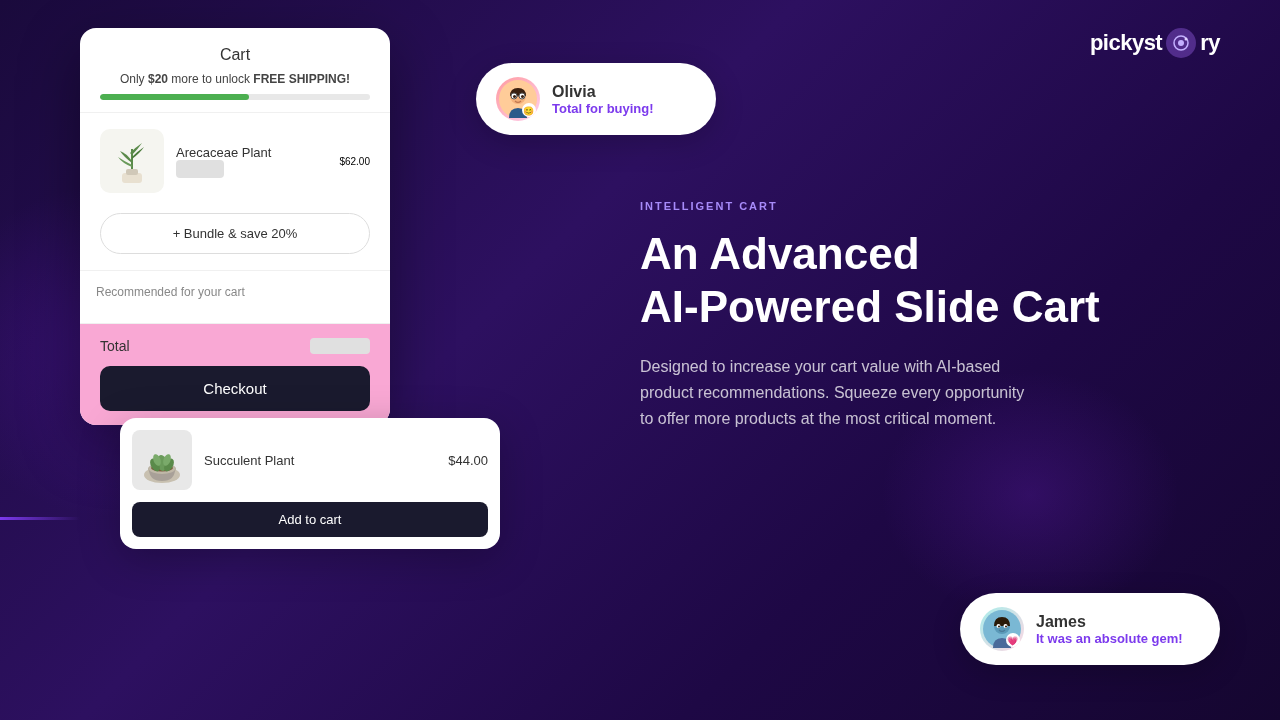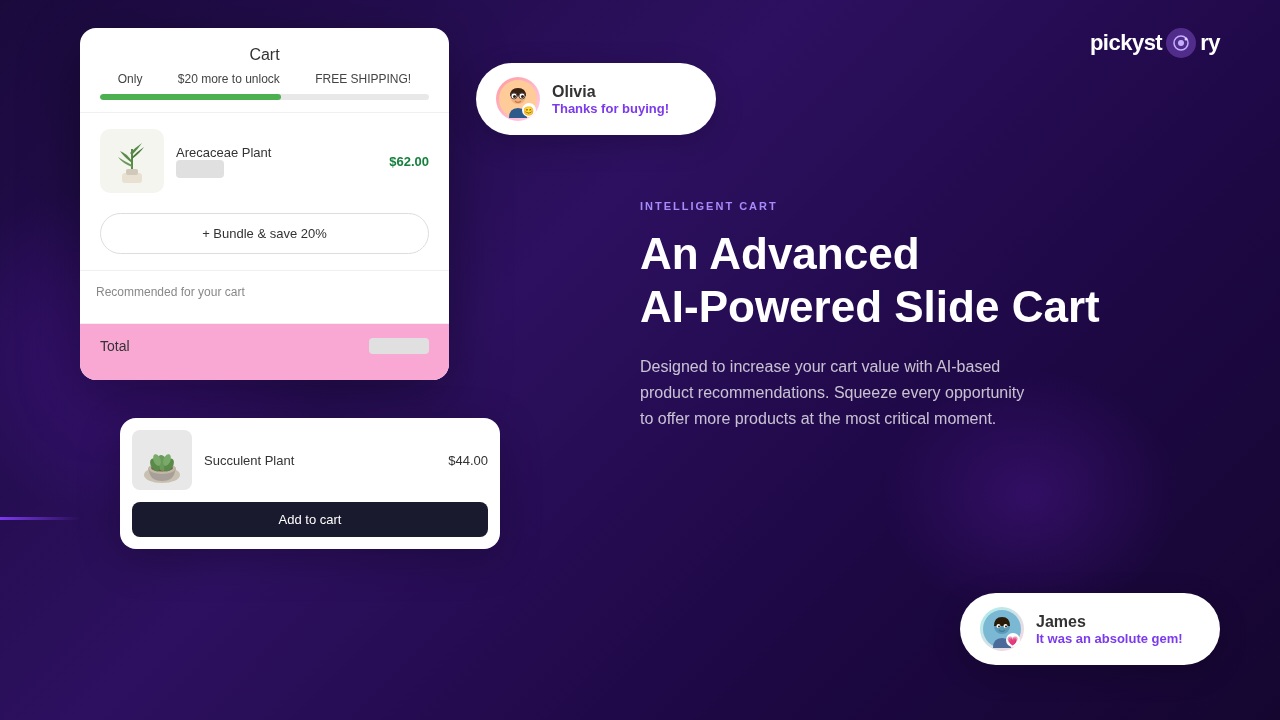--- a/index.html
+++ b/index.html
@@ -23,21 +23,21 @@
       height: 300px;
       background: radial-gradient(ellipse, rgba(80, 20, 150, 0.4) 0%, transparent 70%);
       pointer-events: none;
     }
 
     
     .cart-panel {
       position: absolute;
       left: 80px;
       top: 28px;
-      width: 369px;
+      width: 310px;
       background: #fff;
       border-radius: 16px;
       box-shadow: 0 20px 60px rgba(0,0,0,0.4);
       overflow: hidden;
     }
 
     .cart-header {
       text-align: center;
       padding: 18px 20px 12px;
       border-bottom: 1px solid #f0f0f0;
@@ -50,22 +50,21 @@
       margin-bottom: 8px;
     }
 
     .shipping-text {
       font-size: 12px;
       color: #444;
       margin-bottom: 8px;
     }
 
     .shipping-text strong {
-      font-weight: 400;
-      margin-left: 32px;
+      font-weight: 700;
     }
 
     .progress-bar-container {
       width: 100%;
       height: 6px;
       background: #e8e8e8;
       border-radius: 3px;
       overflow: hidden;
     }
 
@@ -112,23 +111,23 @@
     }
 
     .cart-item-qty {
       width: 48px;
       height: 18px;
       background: #e0e0e0;
       border-radius: 4px;
     }
 
     .cart-item-price {
-      font-size: 13px;
-      color: #15803d;
-      font-weight: 700;
+      font-size: 10px;
+      color: #000000;
+      font-weight: 400;
     }
 
     .bundle-button {
       margin: 4px 20px 16px;
       width: calc(100% - 40px);
       padding: 12px;
       border: 1.5px solid #ddd;
       border-radius: 50px;
       background: #fff;
       font-size: 13px;
@@ -439,20 +438,21 @@
 
   <div class="recommendation-section">
     <div class="recommendation-label">Recommended for your cart</div>
   </div>
 
   <div class="cart-footer">
     <div class="cart-total-row">
       <span class="cart-total-label">Total</span>
       <div class="cart-total-value"></div>
     </div>
+    <button class="checkout-btn">Checkout</button>
   </div>
 </div>
 
 <div class="rec-popup" style="z-index:6;">
   <div class="rec-card-inner">
     <div class="rec-image">
 
       <svg class="succulent-svg" viewBox="0 0 50 50" xmlns="http://www.w3.org/2000/svg">
         <ellipse cx="25" cy="40" rx="18" ry="8" fill="#c8c0b0"></ellipse>
         <ellipse cx="25" cy="34" rx="14" ry="6" fill="#b8b0a0"></ellipse>
@@ -495,21 +495,21 @@
       <path d="M16 21 Q19 24 22 21" stroke="#c07850" stroke-width="1.2" fill="none"></path>
 
       <path d="M10 38 Q10 28 19 28 Q28 28 28 38" fill="#2d5a8a"></path>
 
       <circle cx="30" cy="30" r="7" fill="white"></circle>
       <text x="30" y="34" text-anchor="middle" font-size="9">😊</text>
     </svg>
   </div>
   <div class="notification-content">
     <div class="notification-name">Olivia</div>
-    <div class="notification-message" style="color:#7c3aed;font-weight:600;">Thanks for buying!</div>
+    <div class="notification-message" style="color:#7c3aed;font-weight:600;">Total for buying!</div>
   </div>
 </div>
 
 <div class="main-content" style="z-index:5;">
   <div class="intelligent-cart-label">INTELLIGENT CART</div>
   <h1 class="main-heading">
     <span>An Advanced</span><br>
     <span>AI-Powered Slide Cart</span>
   </h1>
   <p class="main-description">Designed to increase your cart value with AI-based product recommendations. Squeeze every opportunity to offer more products at the most critical moment.</p>

